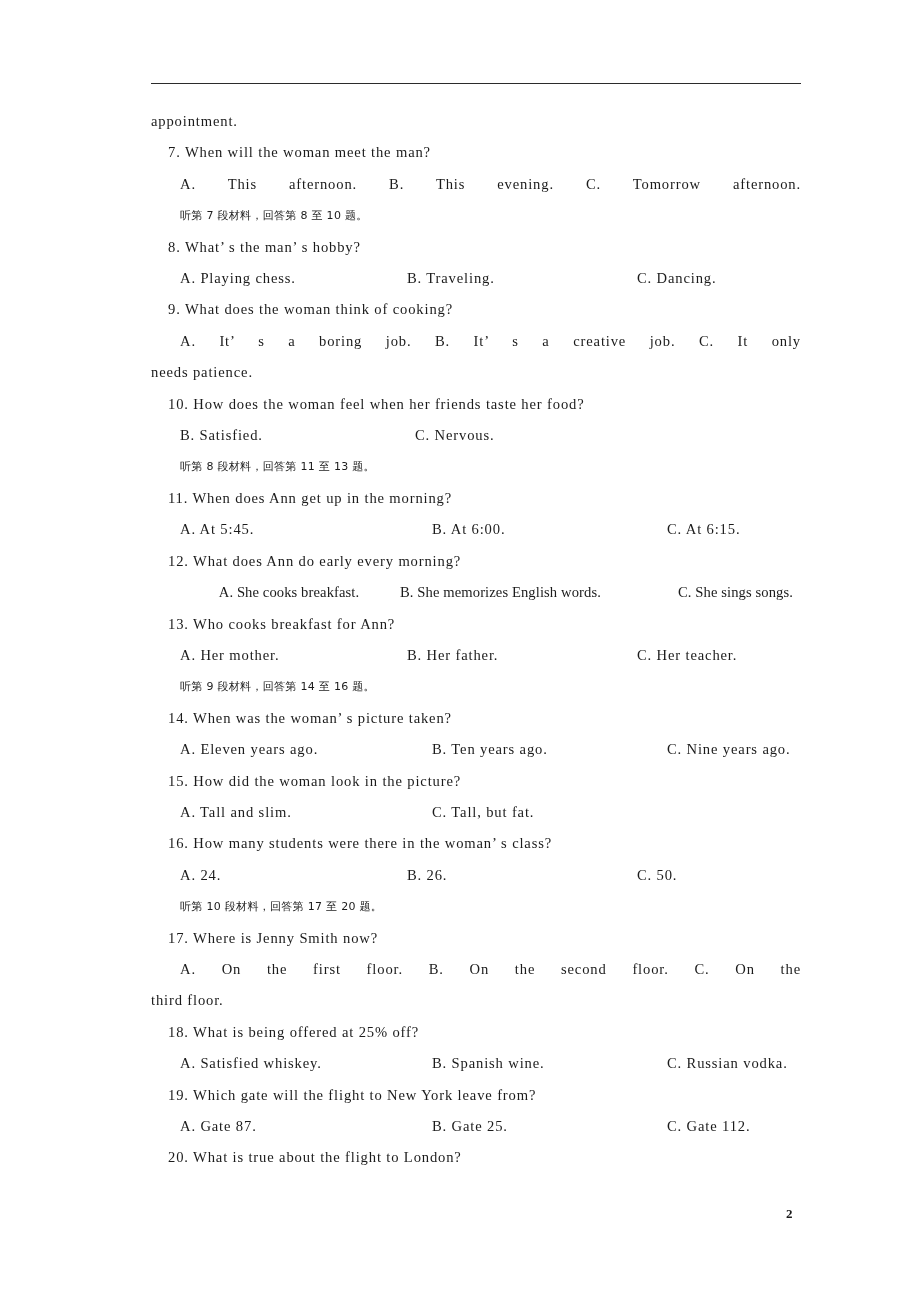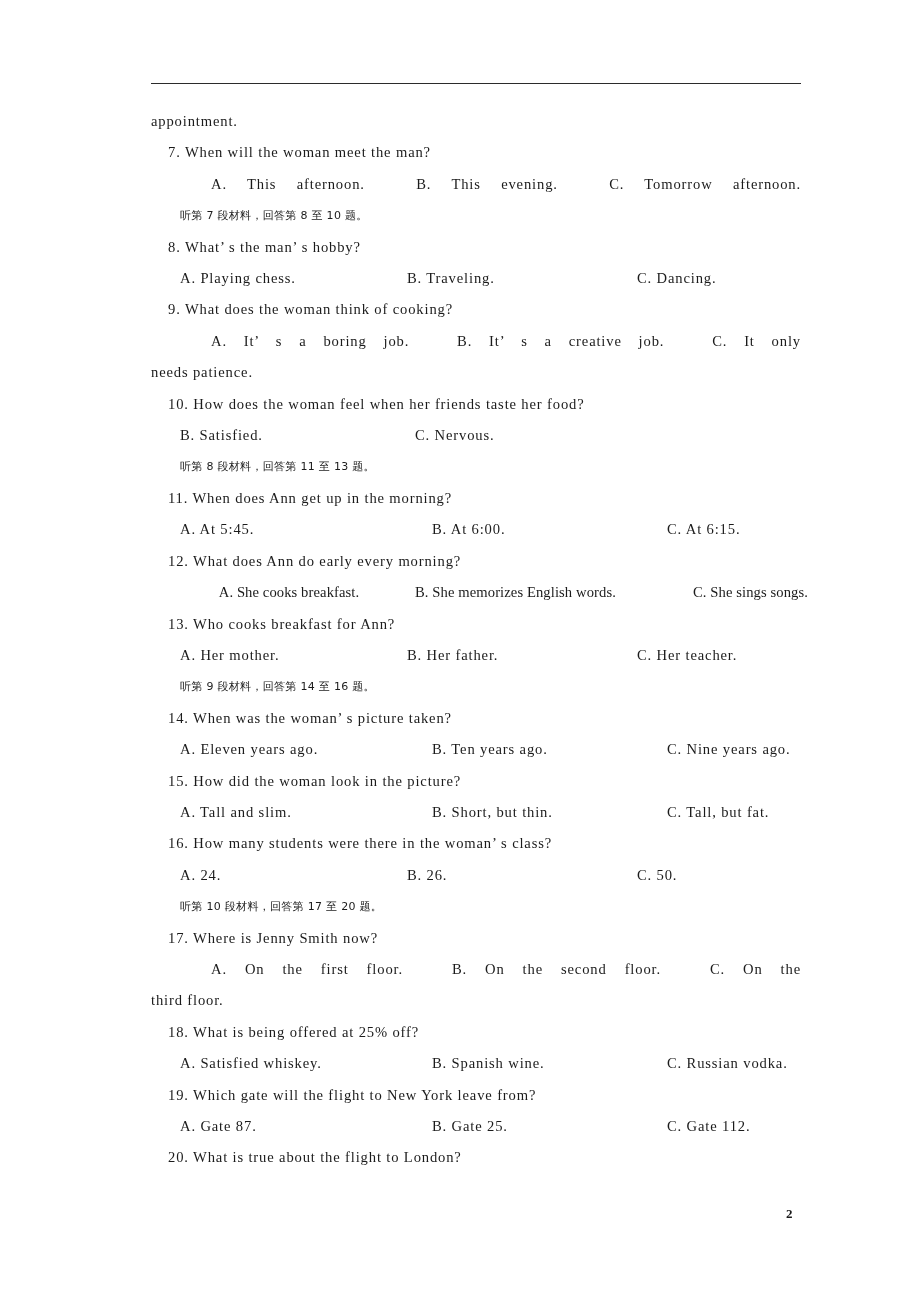--- a/index.html
+++ b/index.html
@@ -81,29 +81,29 @@
 
   
   .opt-line.justify {
     display: block;
     text-align: justify;
     text-align-last: justify;
     white-space: normal;
     padding-left: 29px;
     padding-right: 0;
   }
-  .opt-line.justify .opt { display: inline; margin-left: 31px; }
+  .opt-line.justify .opt { display: inline; }
 
   
   .opt-line.condensed {
     letter-spacing: 0.1px;
     padding-left: 27px;
   }
   .opt-line.condensed .opt.a { width: 222px; text-align: center; }
-  .opt-line.condensed .opt.b { width: 278px; margin-left: 15px; }
+  .opt-line.condensed .opt.b { width: 278px; }
 
   
   .cn-line {
     padding-left: 29px;
     font-family: "DejaVu Sans", "Liberation Sans", sans-serif;
     font-size: 11px;
     letter-spacing: 0.3px;
   }
 
   
@@ -190,21 +190,20 @@
     <div class="line q-line">14. When was the woman’ s picture taken?</div>
     <div class="line opt-line wide">
       <span class="opt a">A. Eleven years ago.</span>
       <span class="opt b">B. Ten years ago.</span>
       <span class="opt c">C. Nine years ago.</span>
     </div>
 
     <div class="line q-line">15. How did the woman look in the picture?</div>
     <div class="line opt-line wide">
       <span class="opt a">A. Tall and slim.</span>
-      <span class="opt b">B. Short, but thin.</span>
       <span class="opt c">C. Tall, but fat.</span>
     </div>
 
     <div class="line q-line">16. How many students were there in the woman’ s class?</div>
     <div class="line opt-line">
       <span class="opt a">A. 24.</span>
       <span class="opt b">B. 26.</span>
       <span class="opt c">C. 50.</span>
     </div>
 

